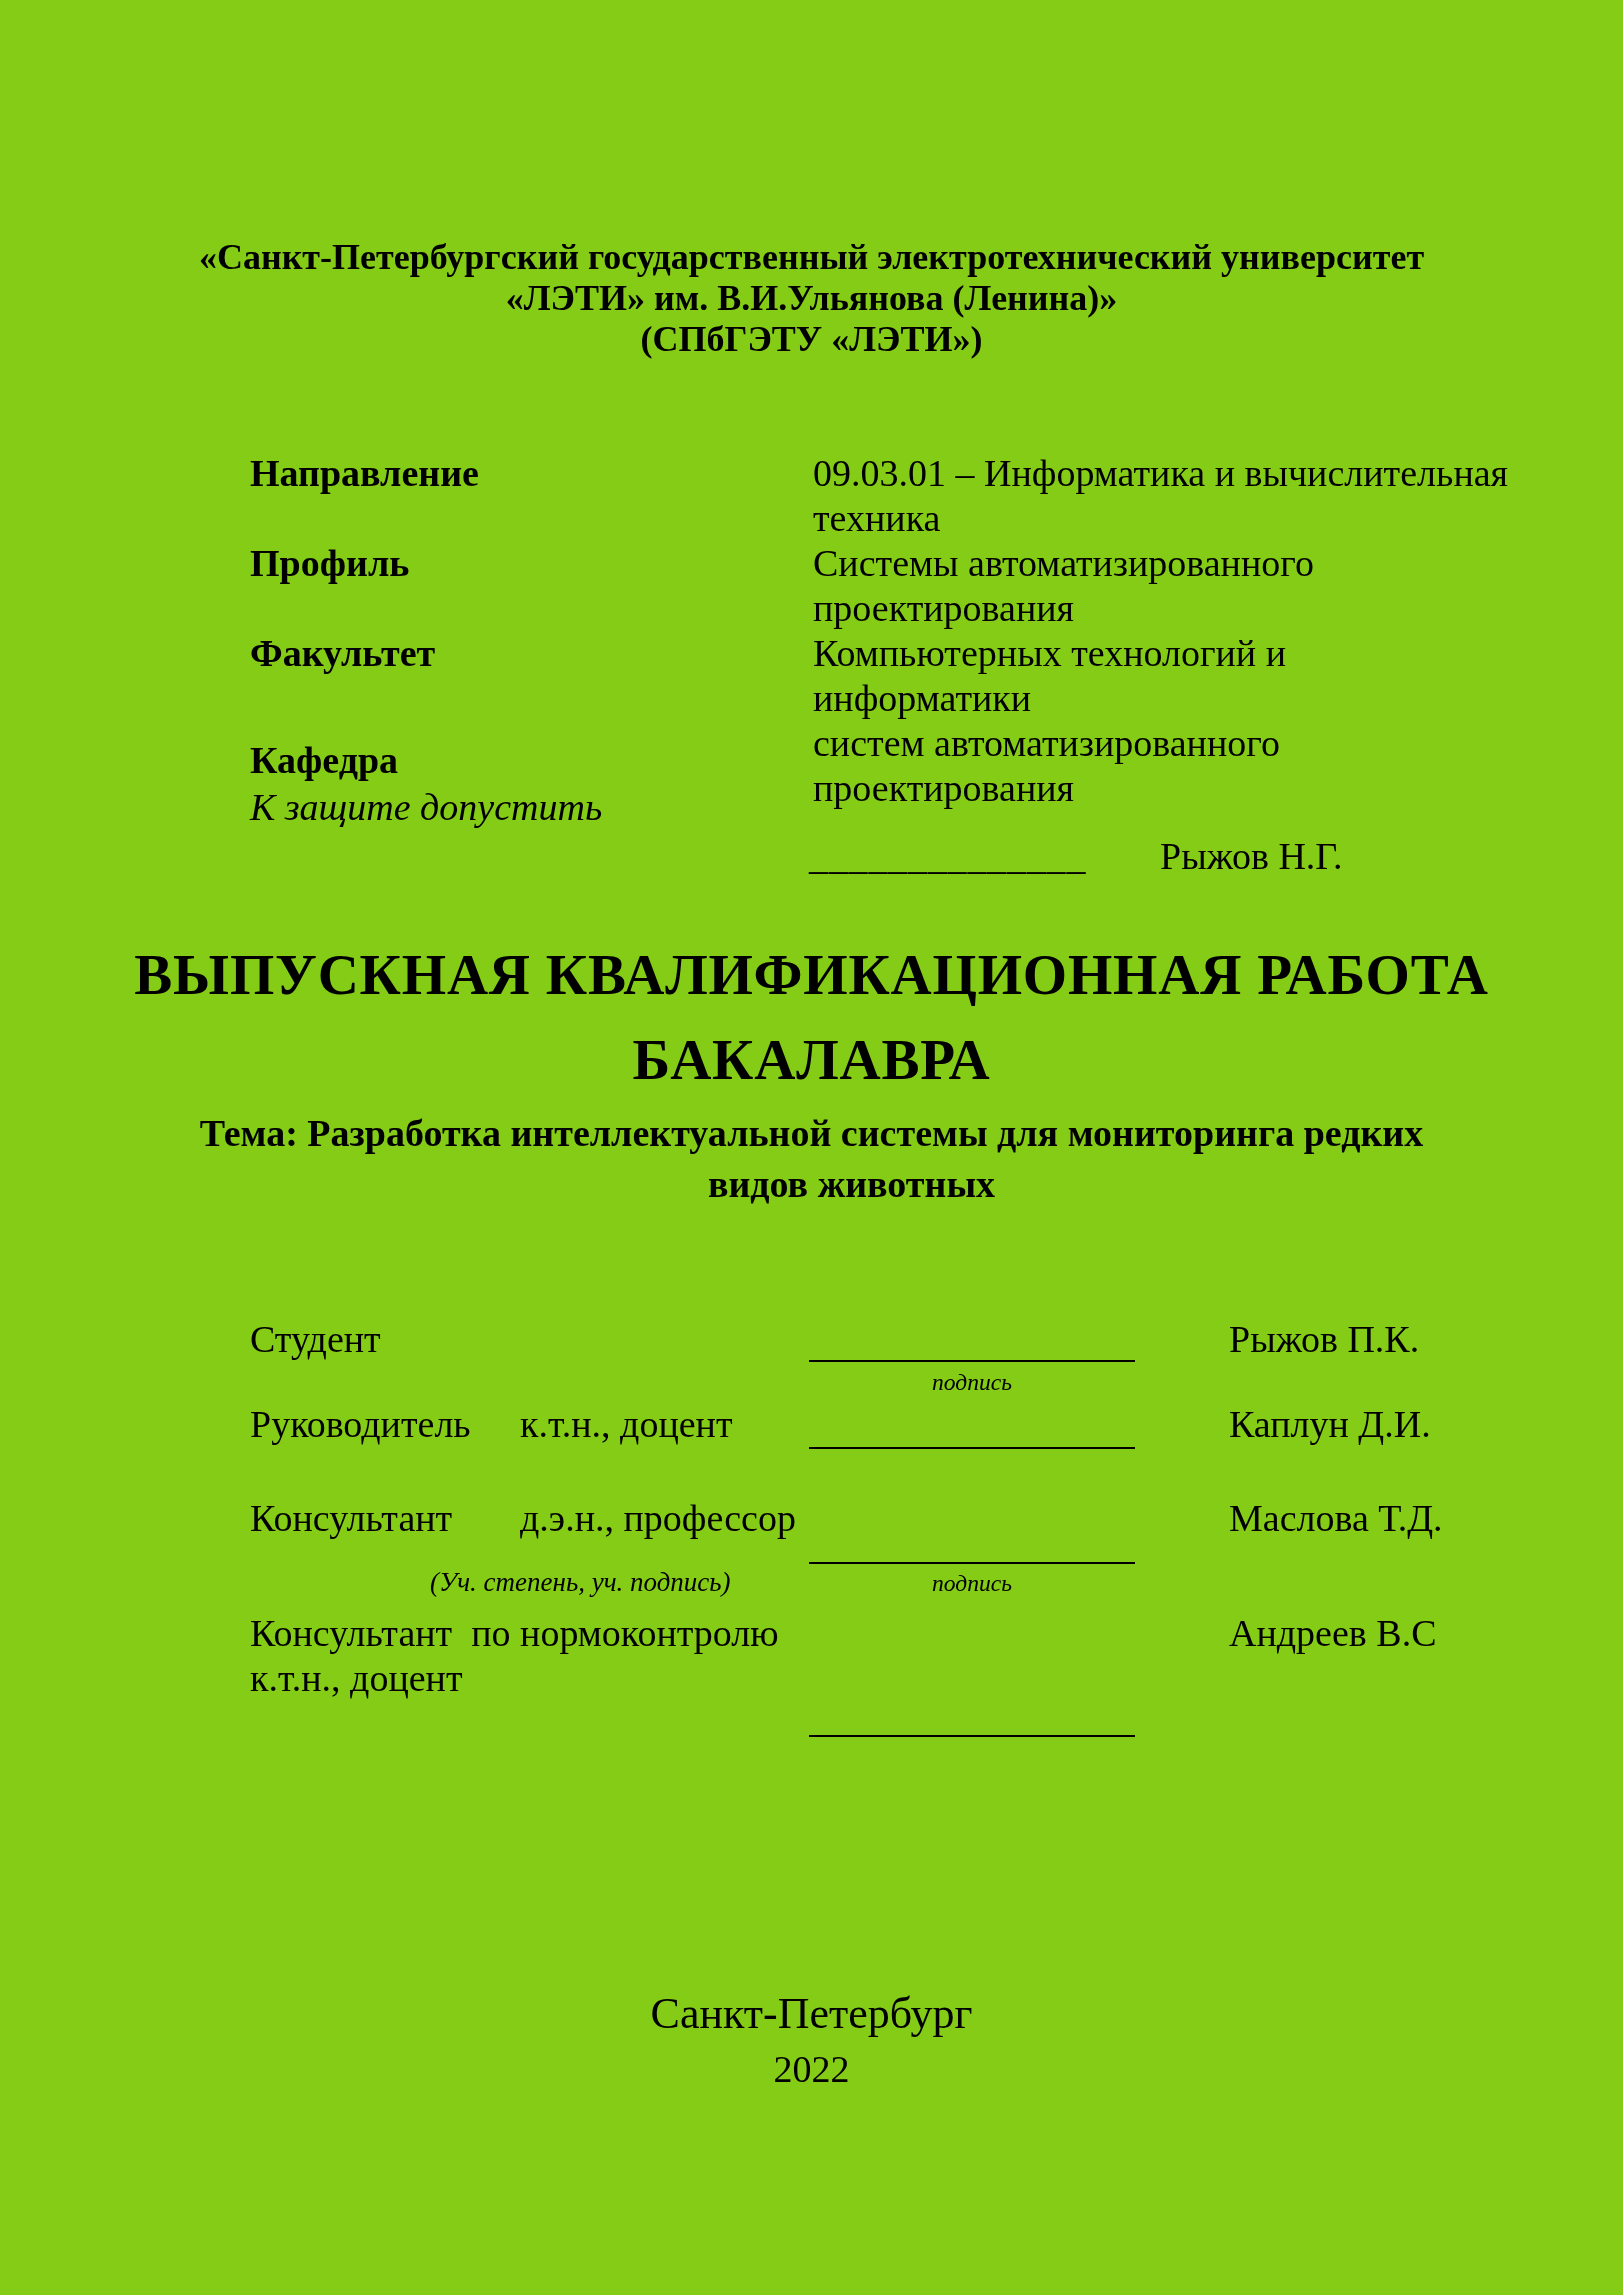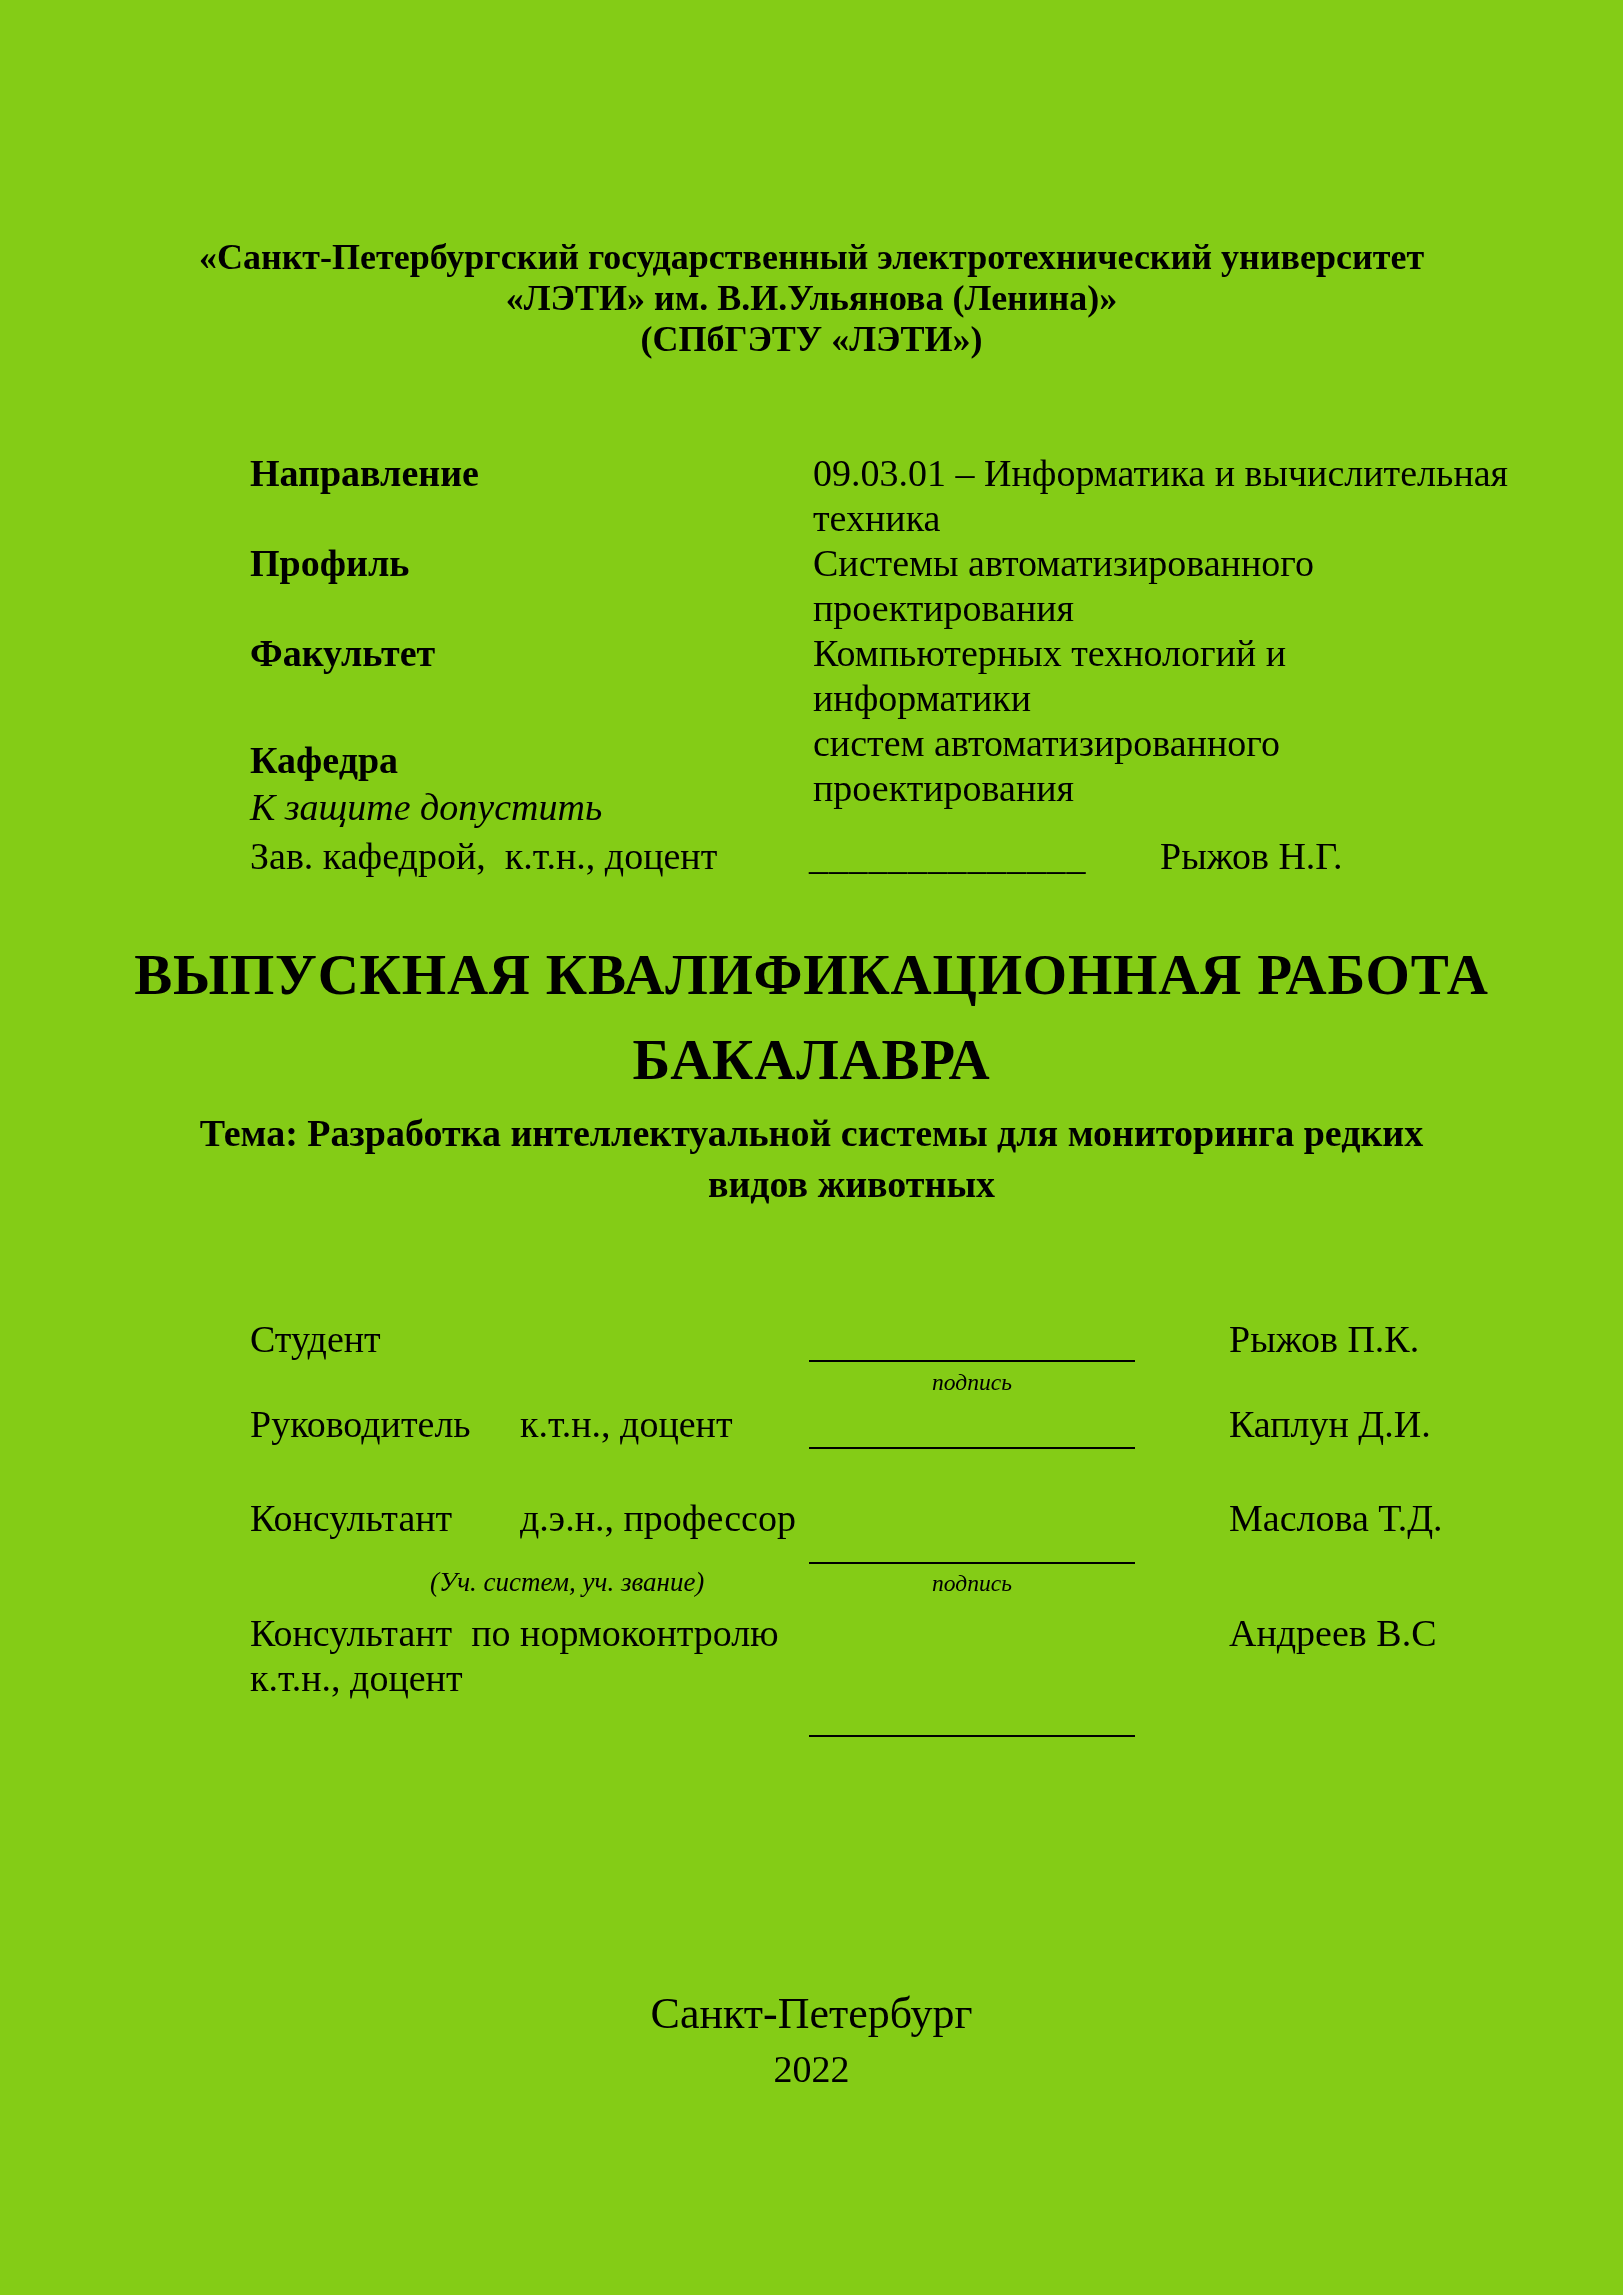--- a/index.html
+++ b/index.html
@@ -103,21 +103,20 @@
       <div class="flabel flabel-offset">Кафедра</div>
       <div>
         <div>систем автоматизированного</div>
         <div>проектирования</div>
       </div>
     </div>
   </div>
 
   <div class="approval">
     <div class="approval-line1">К защите допустить</div>
-    <div class="approval-line2">Зав. кафедрой,  к.т.н., доцент</div>
     <div class="approval-blank">______________</div>
     <div class="approval-name">Рыжов Н.Г.</div>
   </div>
 
   <div class="centered title1">ВЫПУСКНАЯ КВАЛИФИКАЦИОННАЯ РАБОТА</div>
   <div class="centered title2">БАКАЛАВРА</div>
 
   <div class="centered topic1">Тема: Разработка интеллектуальной системы для мониторинга редких</div>
   <div class="centered topic2">видов животных</div>
 
@@ -129,21 +128,21 @@
   <div class="sig sig-head-role">Руководитель</div>
   <div class="sig sig-head-qual">к.т.н., доцент</div>
   <div class="sig sig-head-name">Каплун Д.И.</div>
   <div class="sigline line2"></div>
 
   <div class="sig sig-cons-role">Консультант</div>
   <div class="sig sig-cons-qual">д.э.н., профессор</div>
   <div class="sig sig-cons-name">Маслова Т.Д.</div>
   <div class="sigline line3"></div>
   <div class="caption sign-caption cap3">подпись</div>
-  <div class="caption qual-caption cap3q">(Уч. систем, уч. звание)</div>
+  <div class="caption qual-caption cap3q">(Уч. степень, уч. подпись)</div>
 
   <div class="sig sig-norm-role">Консультант  по нормоконтролю</div>
   <div class="sig sig-norm-role2">к.т.н., доцент</div>
   <div class="sig sig-norm-name">Андреев В.С</div>
   <div class="sigline line4"></div>
 
   <div class="centered footer-city">Санкт-Петербург</div>
   <div class="centered footer-year">2022</div>
 
 </div>

